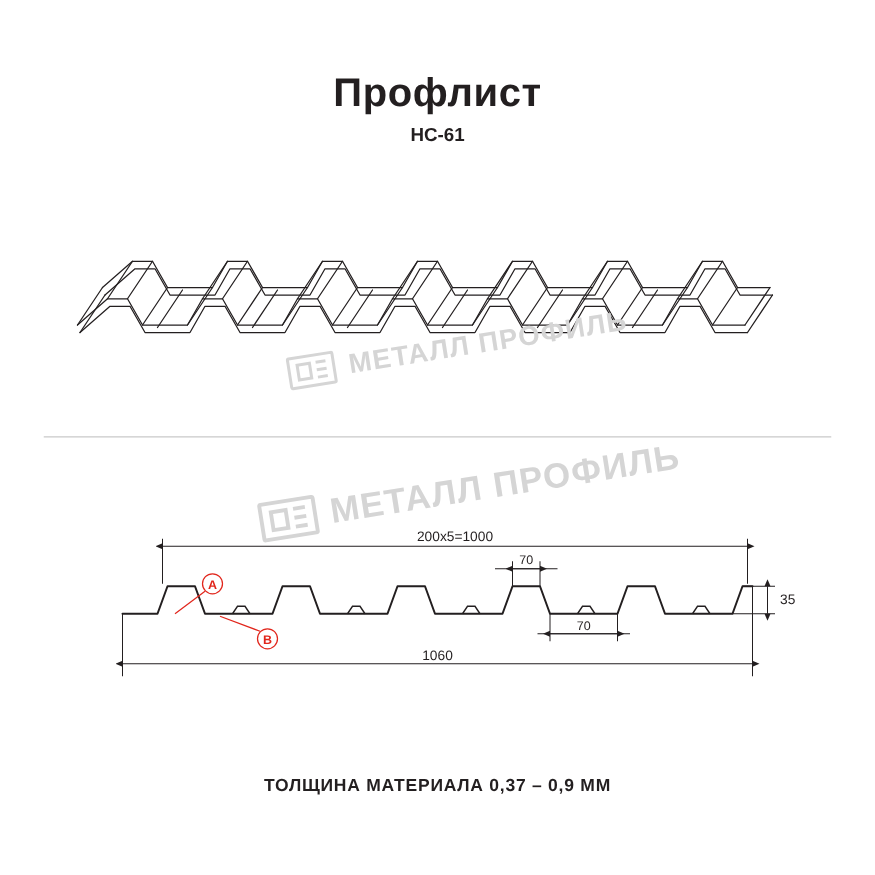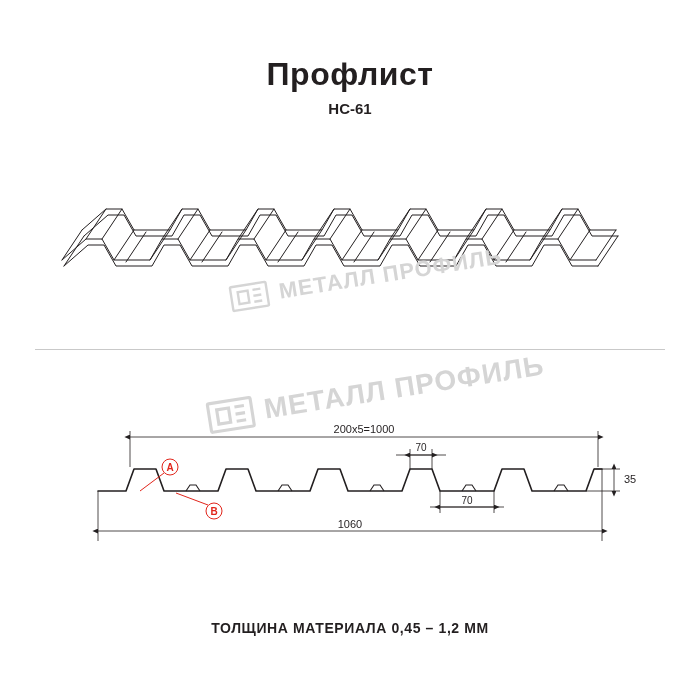--- a/index.html
+++ b/index.html
@@ -295,15 +295,15 @@
       <text class="calloutletter" x="80" y="52" text-anchor="middle">A</text>
 
       <g stroke="#e1251b" stroke-width="1" fill="none">
         <circle cx="124" cy="92" r="8"></circle>
         <path d="M118 86 L86 74"></path>
       </g>
       <text class="calloutletter" x="124" y="96" text-anchor="middle">B</text>
     </svg>
   </div>
 
-  <div class="footer">ТОЛЩИНА МАТЕРИАЛА 0,45 – 1,2 ММ</div>
+  <div class="footer">ТОЛЩИНА МАТЕРИАЛА 0,37 – 0,9 ММ</div>
 
 </div>
 
 </body></html>

